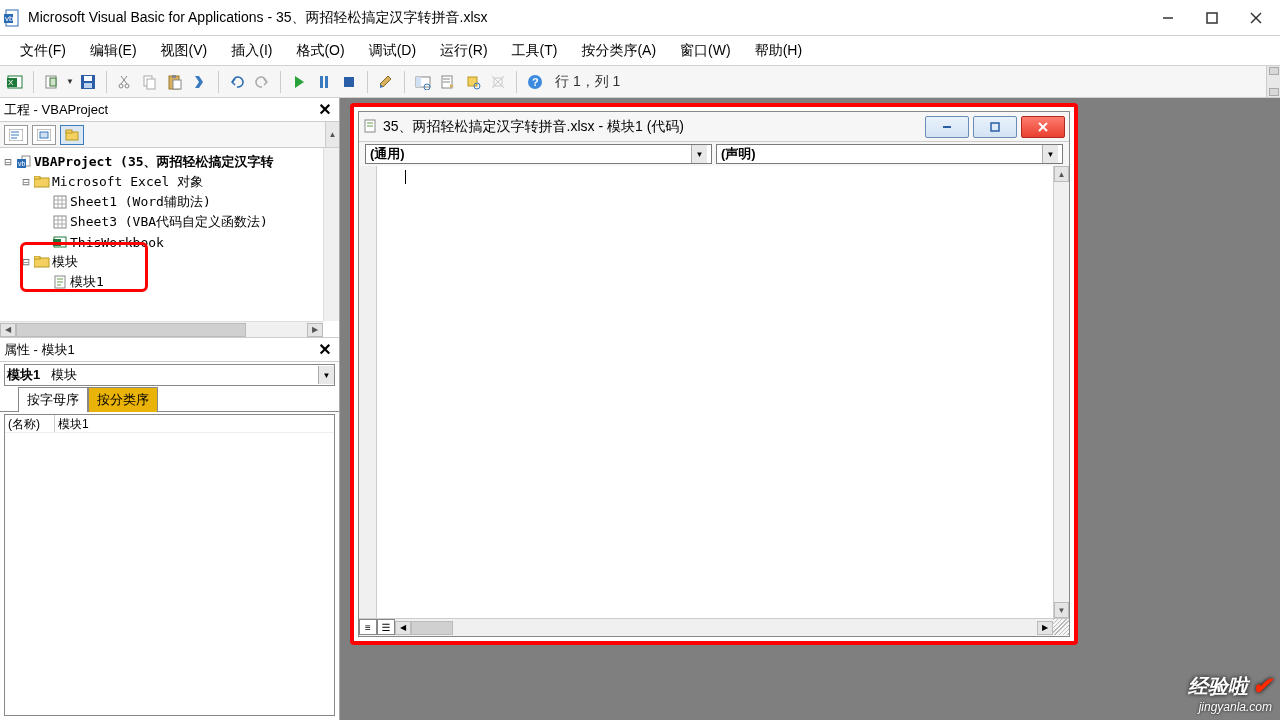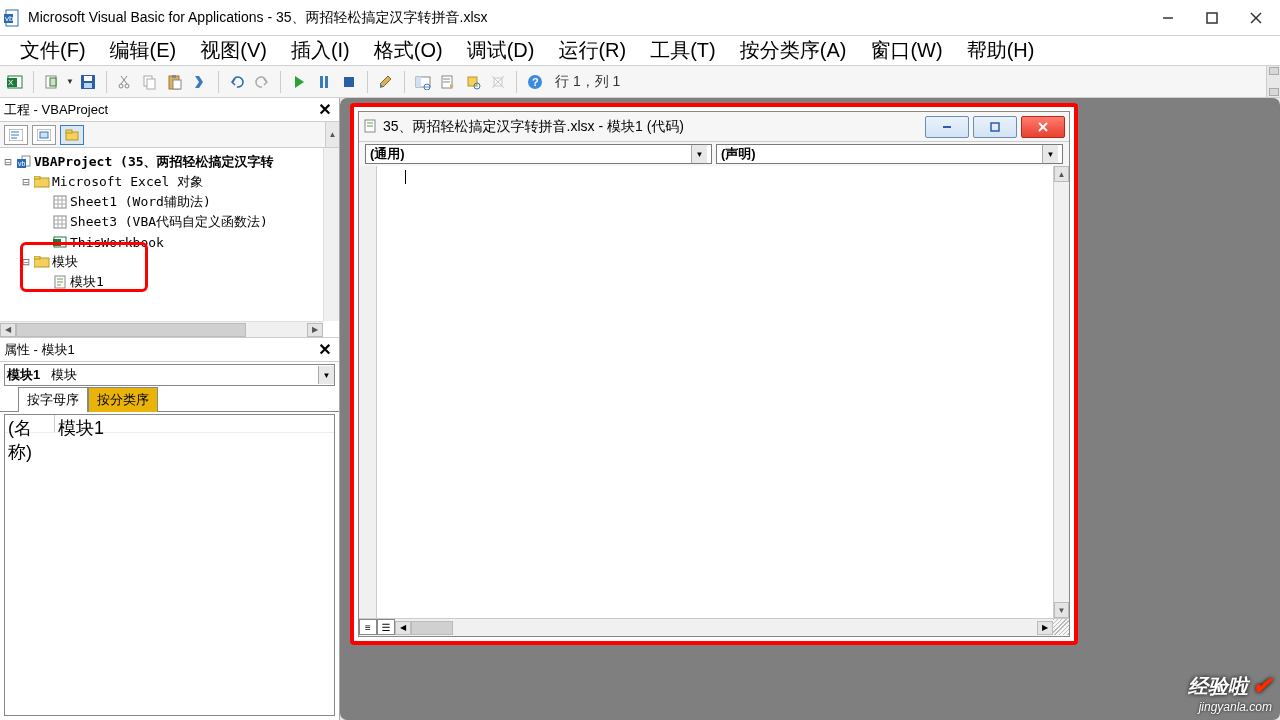--- a/index.html
+++ b/index.html
@@ -7,35 +7,35 @@
   body{background:#e8e8e8;}
 
   
   .titlebar{height:36px;background:#fff;border-bottom:1px solid #d0d0d0;display:flex;align-items:center;padding:0 2px;}
   .titlebar .app-icon{width:20px;height:20px;display:flex;align-items:center;justify-content:center;margin-right:6px;}
   .titlebar .title-text{font-size:14px;flex:1;color:#000;}
   .titlebar .win-ctrl{width:44px;height:30px;display:flex;align-items:center;justify-content:center;color:#444;}
 
   
   .menubar{height:30px;background:#fff;border-bottom:1px solid #d0d0d0;display:flex;align-items:center;padding:0 8px;gap:0;}
-  .menubar .item{padding:4px 12px;font-size:20px;cursor:pointer;}
+  .menubar .item{padding:4px 12px;font-size:14px;cursor:pointer;}
 
   
   .toolbar{height:32px;background:#f6f6f6;border-bottom:1px solid #d0d0d0;display:flex;align-items:center;padding:2px 4px;gap:3px;position:relative;}
   .toolbar .sep{width:1px;height:22px;background:#ccc;margin:0 4px;}
   .toolbar .tbtn{width:22px;height:22px;display:flex;align-items:center;justify-content:center;border-radius:2px;}
   .toolbar .dd{width:8px;height:22px;display:flex;align-items:center;justify-content:center;color:#333;font-size:8px;}
   .toolbar .pos-label{font-size:14px;padding:2px 6px;color:#333;}
   .toolbar .right-drag{position:absolute;right:0;top:0;bottom:0;width:14px;background:#e8e8e8;border-left:1px solid #ccc;display:flex;flex-direction:column;justify-content:space-between;align-items:center;padding:1px 0;}
   .toolbar .right-drag div{width:10px;height:8px;background:#d8d8d8;border:1px solid #aaa;}
 
   
   .main{position:absolute;top:98px;left:0;right:0;bottom:0;display:flex;}
   .left{width:340px;display:flex;flex-direction:column;background:#fff;border-right:1px solid #aaa;}
-  .right{flex:1;position:relative;background:#7f7f7f;border-radius:7px;}
+  .right{flex:1;position:relative;background:#7f7f7f;}
 
   
   .pane-title{height:24px;background:#fff;border-bottom:1px solid #ccc;display:flex;align-items:center;padding:0 4px;font-size:13px;text-align:center;}
   .pane-title .close-x{margin-left:auto;width:20px;height:20px;display:flex;align-items:center;justify-content:center;font-weight:bold;font-size:16px;cursor:pointer;}
   .pane-toolbar{height:26px;background:#f6f6f6;border-bottom:1px solid #ccc;display:flex;align-items:center;padding:0 4px;gap:4px;position:relative;}
   .pane-toolbar .pbtn{width:24px;height:20px;border:1px solid #999;background:#fff;display:flex;align-items:center;justify-content:center;}
   .pane-toolbar .pbtn.pressed{background:#dce7f4;border-color:#3a7bbf;}
   .pane-toolbar .splitbar{position:absolute;right:0;top:0;bottom:0;width:14px;background:#e8e8e8;border-left:1px solid #ccc;display:flex;flex-direction:column;align-items:center;padding-top:8px;font-size:8px;color:#555;}
   .tree{height:190px;overflow:hidden;background:#fff;border-bottom:1px solid #ccc;position:relative;font-size:13px;white-space:nowrap;}
   .tree-scrollv{position:absolute;right:0;top:0;bottom:16px;width:16px;background:#f0f0f0;border-left:1px solid #ddd;}
@@ -56,21 +56,21 @@
   .props{flex:1;display:flex;flex-direction:column;background:#fff;}
   .props-title{height:24px;display:flex;align-items:center;padding:0 4px;font-size:13px;border-bottom:1px solid #ccc;}
   .props-title .close-x{margin-left:auto;width:20px;height:20px;display:flex;align-items:center;justify-content:center;font-weight:bold;font-size:16px;}
   .props-combo{height:22px;border:1px solid #888;margin:2px 4px;display:flex;align-items:center;font-size:13px;padding-left:2px;}
   .props-combo .val1{font-weight:bold;width:44px;}
   .props-combo .dd{margin-left:auto;width:16px;height:18px;background:#e8e8e8;border-left:1px solid #aaa;display:flex;align-items:center;justify-content:center;font-size:8px;}
   .props-tabs{height:24px;display:flex;align-items:flex-end;padding:0 18px;border-bottom:1px solid #888;}
   .props-tabs .tab{border:1px solid #888;border-bottom:none;padding:3px 8px;font-size:13px;background:#fff;position:relative;top:1px;}
   .props-tabs .tab.inactive{background:#eab308;}
   .props-grid{flex:1;border:1px solid #888;margin:2px 4px 4px 4px;overflow:hidden;}
-  .props-grid .row{display:flex;height:18px;border-bottom:1px solid #eee;font-size:18px;}
+  .props-grid .row{display:flex;height:18px;border-bottom:1px solid #eee;font-size:12px;}
   .props-grid .row .c1{width:50px;border-right:1px solid #ccc;padding:1px 3px;}
   .props-grid .row .c2{flex:1;padding:1px 3px;}
 
   
   .codewin{position:absolute;left:10px;top:5px;width:728px;height:542px;border:4px solid #ff0000;border-radius:4px;background:#fff;}
   .codewin-inner{position:absolute;inset:4px;border:1px solid #888;background:#f6f6f6;display:flex;flex-direction:column;}
   .cw-title{height:30px;display:flex;align-items:center;padding:0 4px;gap:4px;border-bottom:1px solid #ccc;}
   .cw-title .title{font-size:14px;flex:1;}
   .cw-title .btn{width:44px;height:22px;border:1px solid #6a8db8;background:linear-gradient(#eaf2fb,#d3e3f4);display:flex;align-items:center;justify-content:center;border-radius:2px;}
   .cw-title .btn.close{background:linear-gradient(#ff7c6e,#e94030);border-color:#b02a1e;color:#fff;}

